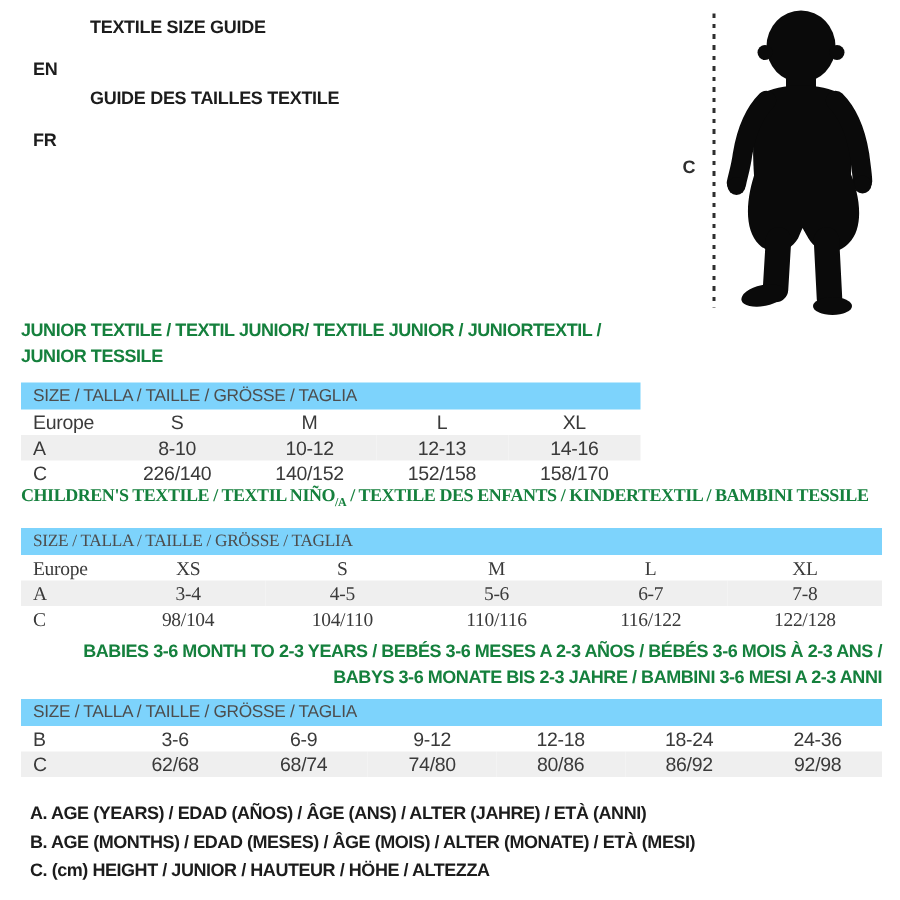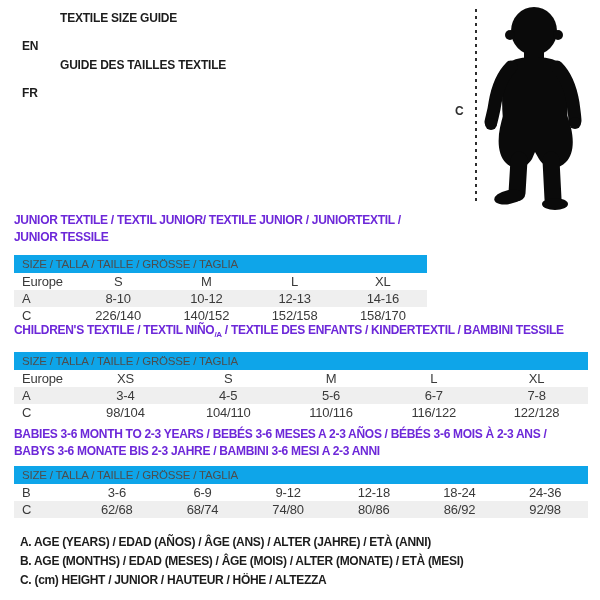--- a/index.html
+++ b/index.html
@@ -25,32 +25,32 @@
   }
   .height-label {
     position: absolute; left: 455px; top: 104px;
     font-weight: bold; font-size: 12px; color: #2e2e2e;
   }
   .baby-svg { position: absolute; left: 484px; top: 5px; }
 
   
   .section { position: absolute; left: 14px; }
   .section-1 { top: 212px; width: 413px; }
-  .section-2 { top: 322px; width: 574px; }
+  .section-2 { top: 322px; width: 574px; font-family: Liberation Serif, serif; }
   .section-3 { top: 426px; width: 574px; }
 
   .tbl-title {
     font-weight: bold; font-size: 12px; letter-spacing: -0.3px;
-    line-height: 17px; margin-bottom: 9px; color: #6d28d9;
+    line-height: 17px; margin-bottom: 9px; color: #15803d;
   }
-  .section-3 .tbl-title { margin-bottom: 6px; }
+  .section-3 .tbl-title { margin-bottom: 6px; text-align: right; }
   .tbl-title sub { font-size: 8px; }
 
   .size-bar {
-    height: 18px; line-height: 18px; background: #0ea5e9;
+    height: 18px; line-height: 18px; background: #7dd3fc;
     color: #4d4d4d; font-size: 11.5px; padding-left: 8px;
     letter-spacing: -0.2px;
   }
   table { width: 100%; border-collapse: collapse; table-layout: fixed; }
   td {
     height: 17px; font-size: 13px; color: #3a3a3a;
     text-align: center; letter-spacing: -0.2px; padding: 0;
   }
   td.rowlabel { text-align: left; padding-left: 8px; width: 60px; }
   tr.shaded { background: #efefef; }

